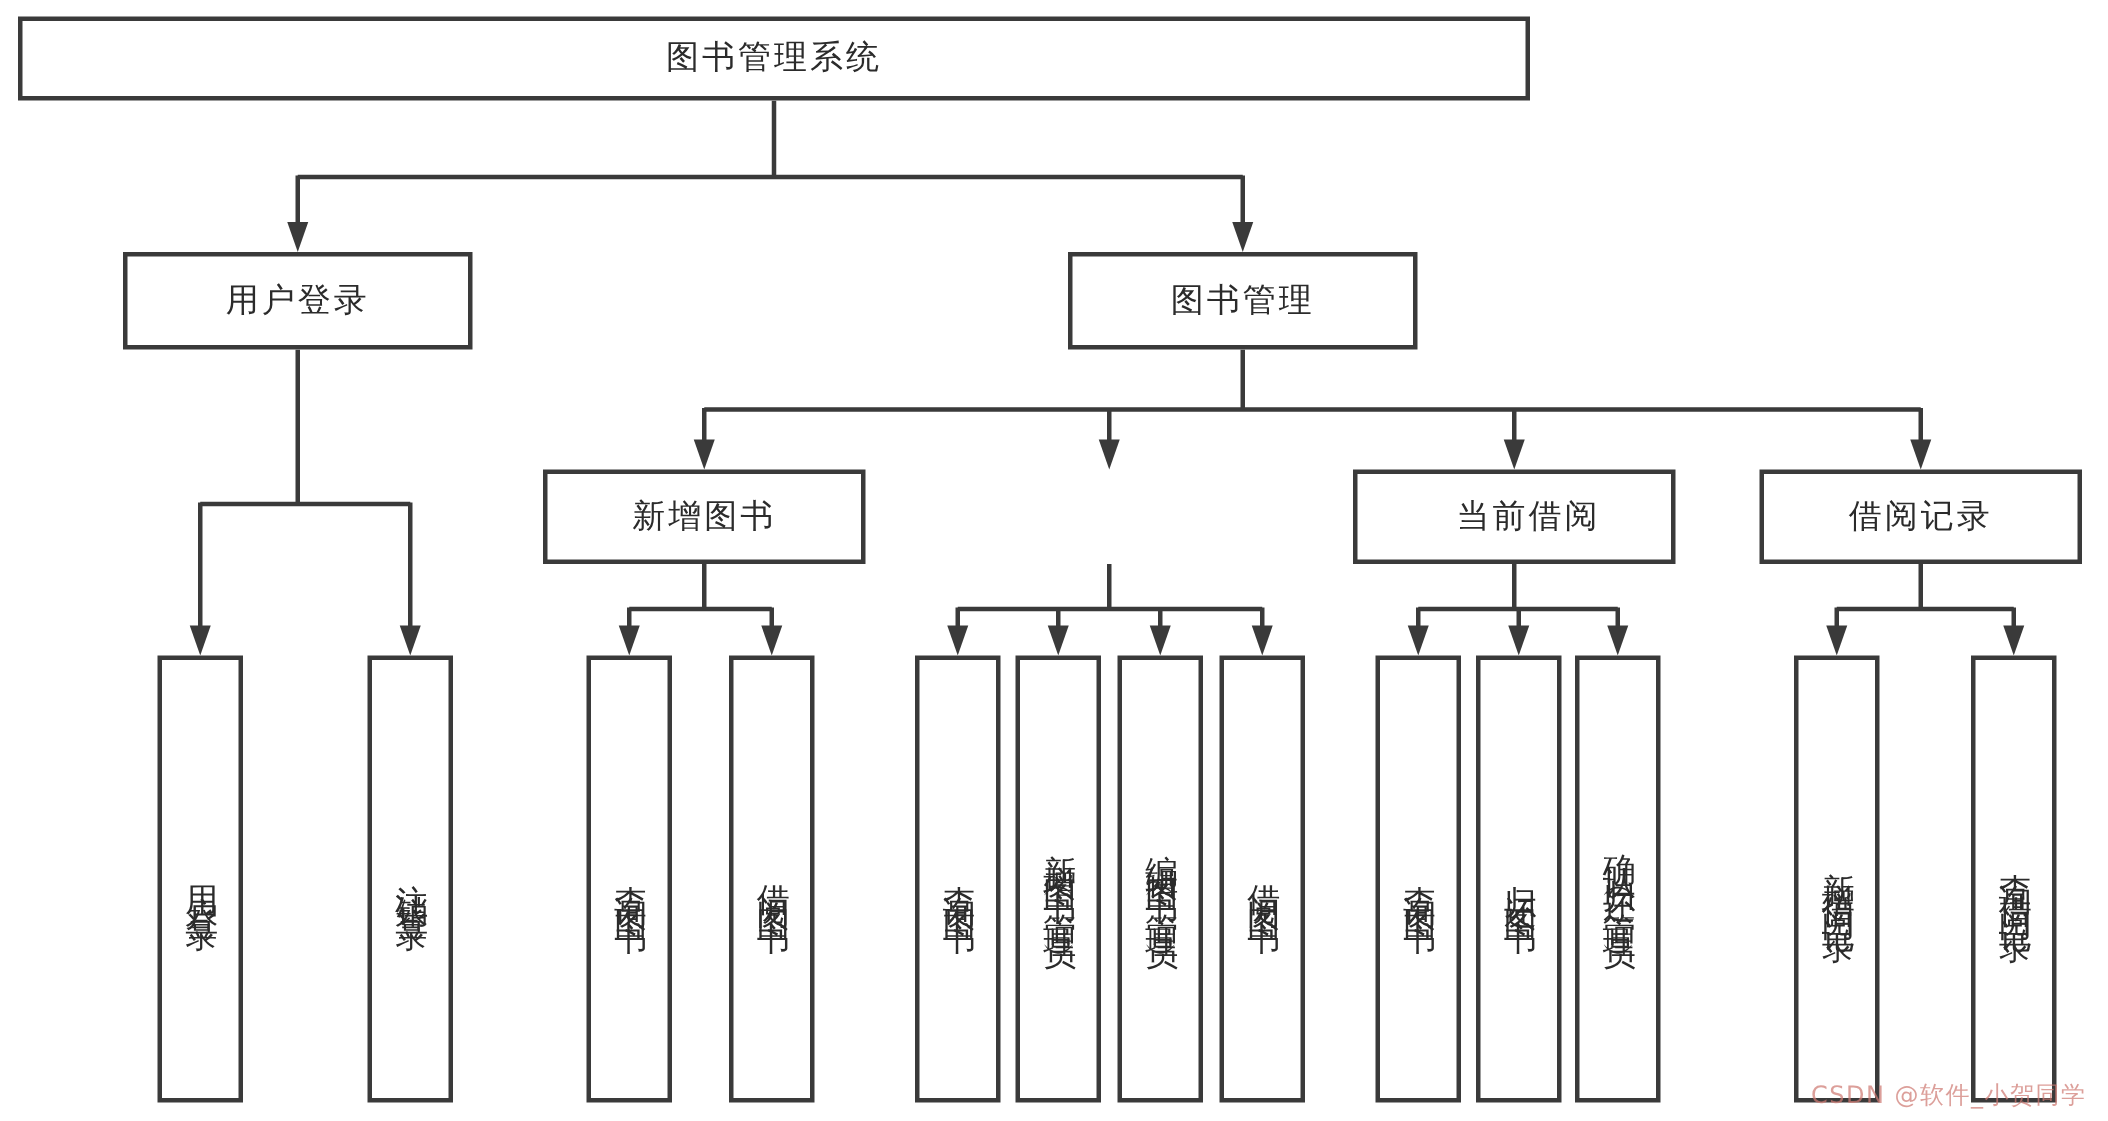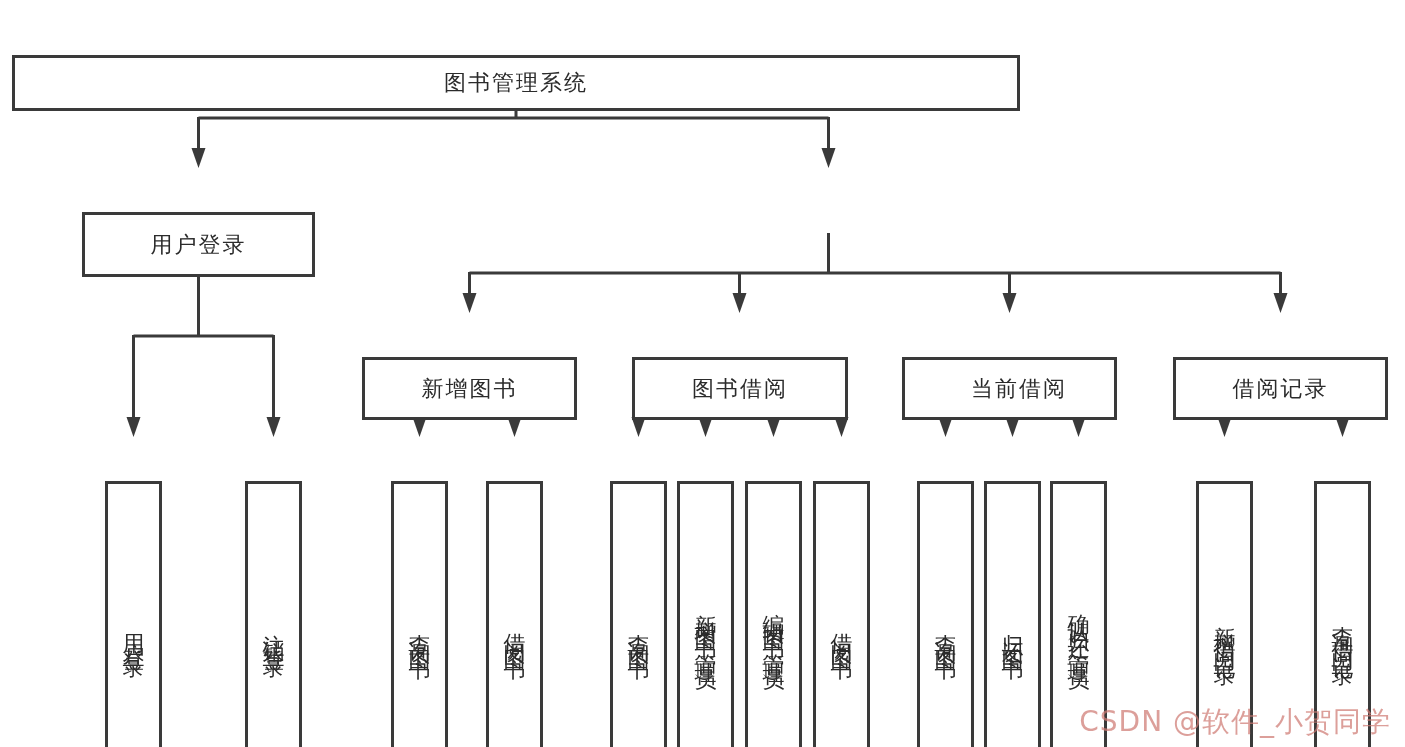--- a/index.html
+++ b/index.html
@@ -23,32 +23,31 @@
     box-sizing:border-box;
     background:var(--box-bg);
     border:3px solid var(--line);
     color:var(--text);
     display:flex;align-items:center;justify-content:center;
     font-size:22px;
     letter-spacing:2px;
     z-index:2;
     text-align:center;
     line-height:1;
-    margin-top:44px;
   }
   .vnode{
     writing-mode:vertical-rl;
     text-orientation:mixed;
     letter-spacing:8px;
     padding-top:4px;
   }
   .watermark{
     position:absolute;
     right:14px;bottom:6px;
-    font-size:28px;
+    font-size:16px;
     letter-spacing:1px;
     color:var(--wm);
     opacity:0.72;
     z-index:3;
     white-space:nowrap;
     font-family:"DejaVu Sans",sans-serif;
     margin-left:15px;
   }
 </style>
 </head>
@@ -83,23 +82,23 @@
       <polygon points="1005.5,417 1019.5,417 1012.5,437"></polygon>
       <polygon points="1071.5,417 1085.5,417 1078.5,437"></polygon>
       <polygon points="1217.5,417 1231.5,417 1224.5,437"></polygon>
       <polygon points="1335.5,417 1349.5,417 1342.5,437"></polygon>
     </g>
   </svg>
 
   <div class="node" style="left:12px;top:11px;width:1008px;height:56px;">图书管理系统</div>
 
   <div class="node" style="left:82px;top:168px;width:233px;height:65px;">用户登录</div>
+  <div class="node" style="left:712px;top:168px;width:233px;height:65px;">图书管理</div>
 
   <div class="node" style="left:362px;top:313px;width:215px;height:63px;">新增图书</div>
-  <div class="node" style="left:632px;top:313px;width:216px;height:63px;">图书借阅</div>
   <div class="node" style="left:902px;top:313px;width:215px;height:63px;padding-left:19px;">当前借阅</div>
   <div class="node" style="left:1173px;top:313px;width:215px;height:63px;">借阅记录</div>
 
   <div class="node vnode" style="left:105px;top:437px;width:57px;height:298px;">用户登录</div>
   <div class="node vnode" style="left:245px;top:437px;width:57px;height:298px;">注销登录</div>
 
   <div class="node vnode" style="left:391px;top:437px;width:57px;height:298px;">查询图书</div>
   <div class="node vnode" style="left:486px;top:437px;width:57px;height:298px;">借阅图书</div>
 
   <div class="node vnode" style="left:610px;top:437px;width:57px;height:298px;">查询图书</div>

